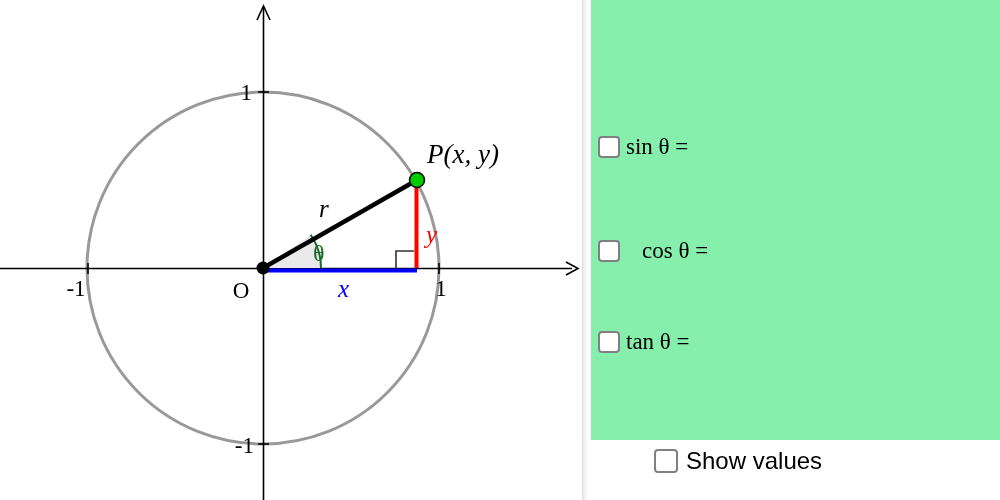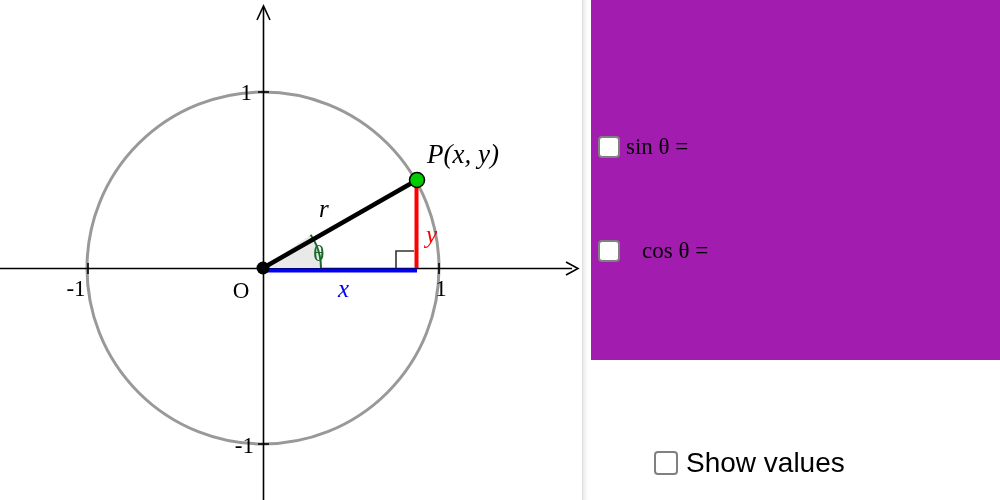--- a/index.html
+++ b/index.html
@@ -48,22 +48,22 @@
     box-sizing: border-box;
     cursor: col-resize;
   }
 
   
   #side-panel {
     position: absolute;
     left: 591px;
     top: 0;
     width: 409px;
-    height: 360px;
-    background: #a21caf;
+    height: 440px;
+    background: #86efac;
     text-decoration: underline;
   }
 
   .cb-row {
     position: absolute;
     display: flex;
     align-items: center;
     white-space: nowrap;
   }
 
@@ -83,21 +83,21 @@
 
   .cb-label-serif {
     font-family: "Liberation Serif", "DejaVu Serif", serif;
     font-size: 23px;
     color: #000000;
     margin-left: 6px;
     line-height: 1;
   }
   .cb-label-sans {
     font-family: "Liberation Sans", sans-serif;
-    font-size: 28px;
+    font-size: 24px;
     color: #000000;
     margin-left: 8px;
     line-height: 1;
   }
 
   
   #row-sin   { left: 7px;  top: 135px; }
   #row-cos   { left: 7px;  top: 239px; gap: 16px; }
   #row-tan   { left: 7px;  top: 330px; }
   #row-show  { left: 63px; top: 449px; }
@@ -195,20 +195,24 @@
     <div class="cb-row" id="row-sin">
       <span class="cb-box"></span>
       <span class="cb-label-serif">sin θ =</span>
     </div>
 
     <div class="cb-row" id="row-cos">
       <span class="cb-box"></span>
       <span class="cb-label-serif">cos θ =</span>
     </div>
 
+    <div class="cb-row" id="row-tan">
+      <span class="cb-box"></span>
+      <span class="cb-label-serif">tan θ =</span>
+    </div>
 
     <div class="cb-row" id="row-show">
       <span class="cb-box big"></span>
       <span class="cb-label-sans">Show values</span>
     </div>
 
   </div>
 </div>
 
 </body></html>

